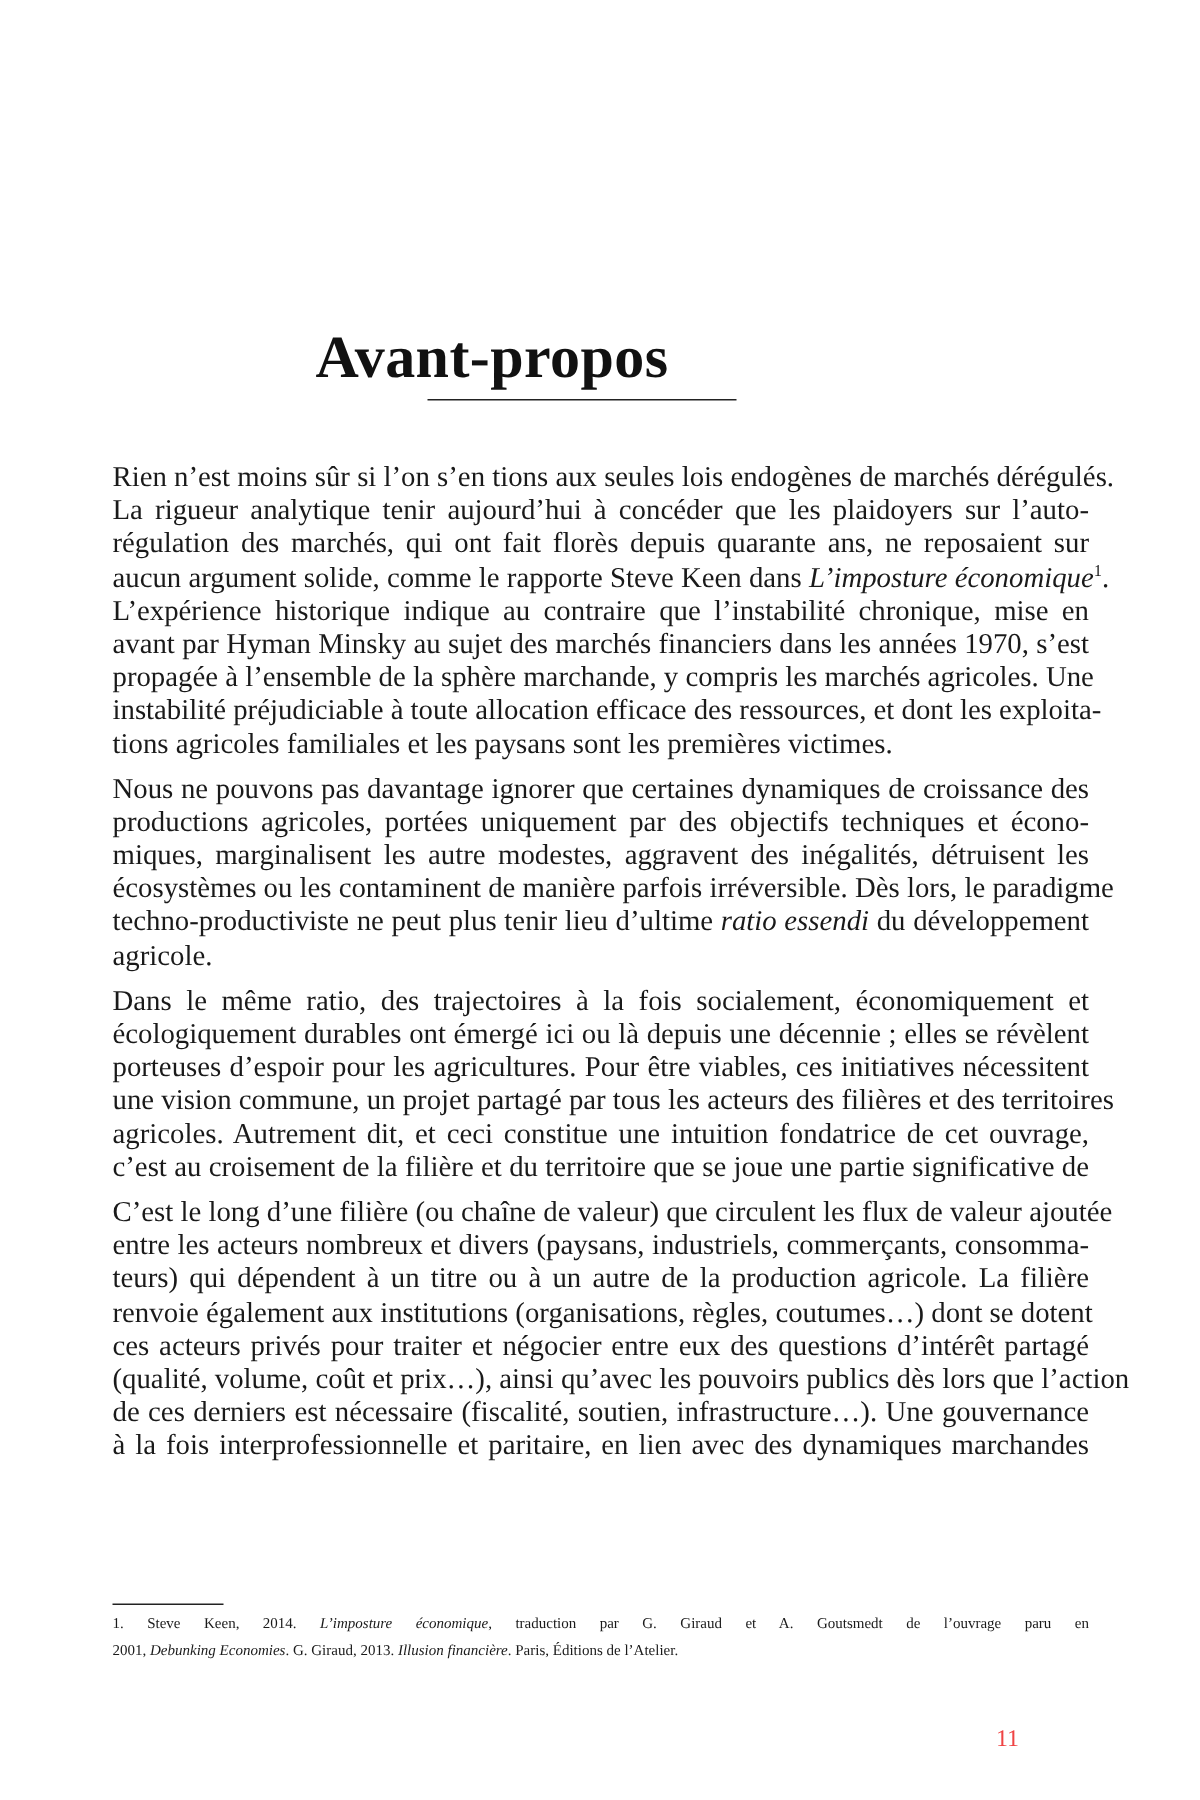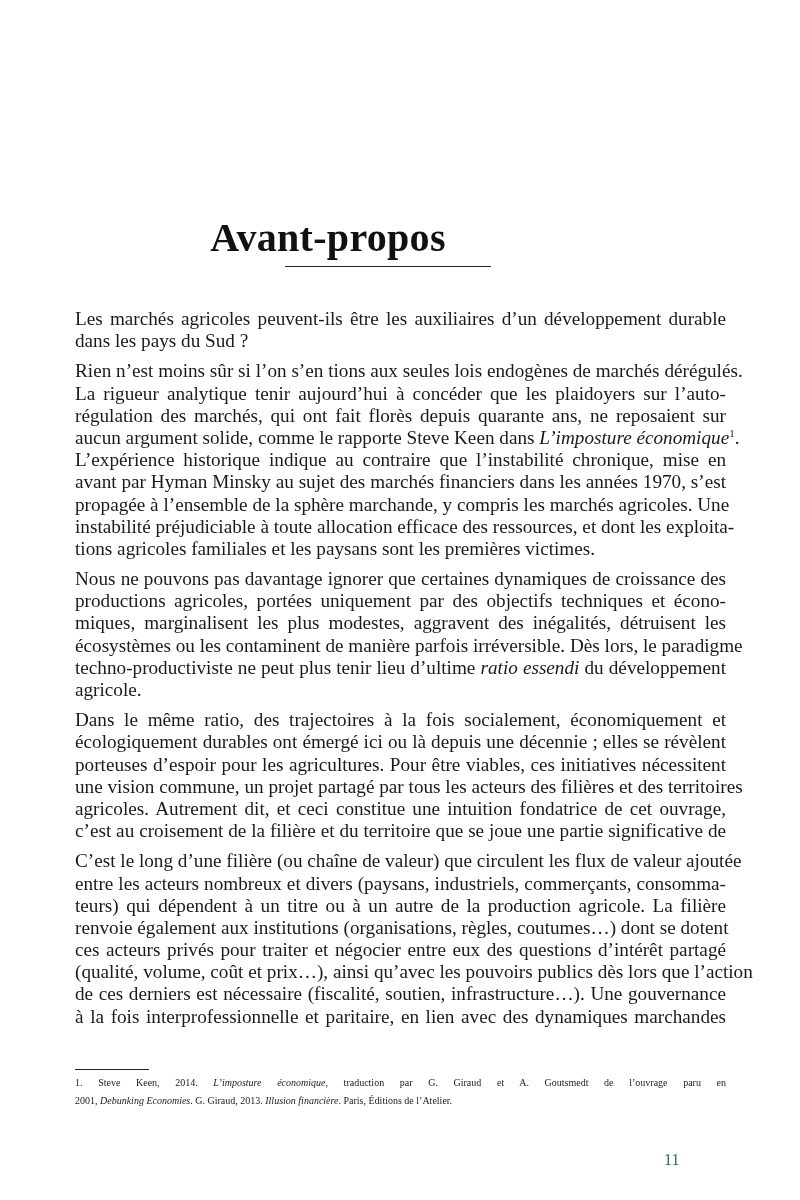--- a/index.html
+++ b/index.html
@@ -14,48 +14,44 @@
   .line { display: block; font-size: 19.2px; line-height: 22.2px; height: 22.2px;
           text-align: justify; text-align-last: justify; white-space: nowrap; }
   .line.last { text-align-last: left; }
   i { }
   sup { font-size: 11px; line-height: 0; vertical-align: 7px; }
   .fn-rule { position: absolute; left: 75px; top: 1069px; width: 74px; border-top: 1px solid #222; }
   .footnote { position: absolute; left: 75px; width: 651px; top: 1074px; }
   .fn-line { display: block; font-size: 10px; line-height: 18px; height: 18px;
              text-align: justify; text-align-last: justify; white-space: nowrap; }
   .fn-line.last { text-align-last: left; }
-  .page-num { position: absolute; left: 664px; top: 1151px; font-size: 16px; color: #15803d; }
+  .page-num { position: absolute; left: 664px; top: 1151px; font-size: 16px; color: #ef4444; }
 </style>
 </head>
 <body>
 
 <h1 class="title">Avant-propos</h1>
 <div class="title-rule"></div>
 
 <div class="body" id="body">
-    <div class="para">
-      <span class="line">Les marchés agricoles peuvent-ils être les auxiliaires d’un développement durable</span>
-      <span class="line last">dans les pays du Sud ?</span>
-    </div>
     <div class="para">
       <span class="line">Rien n’est moins sûr si l’on s’en tions aux seules lois endogènes de marchés dérégulés.</span>
       <span class="line">La rigueur analytique tenir aujourd’hui à concéder que les plaidoyers sur l’auto-</span>
       <span class="line">régulation des marchés, qui ont fait florès depuis quarante ans, ne reposaient sur</span>
       <span class="line"><span>aucun argument solide, comme le rapporte Steve Keen dans </span><i>L’imposture économique</i><sup>1</sup><span>.</span></span>
       <span class="line">L’expérience historique indique au contraire que l’instabilité chronique, mise en</span>
       <span class="line">avant par Hyman Minsky au sujet des marchés financiers dans les années 1970, s’est</span>
       <span class="line">propagée à l’ensemble de la sphère marchande, y compris les marchés agricoles. Une</span>
       <span class="line">instabilité préjudiciable à toute allocation efficace des ressources, et dont les exploita-</span>
       <span class="line last">tions agricoles familiales et les paysans sont les premières victimes.</span>
     </div>
     <div class="para">
       <span class="line">Nous ne pouvons pas davantage ignorer que certaines dynamiques de croissance des</span>
       <span class="line">productions agricoles, portées uniquement par des objectifs techniques et écono-</span>
-      <span class="line">miques, marginalisent les plus modestes, aggravent des inégalités, détruisent les</span>
+      <span class="line">miques, marginalisent les autre modestes, aggravent des inégalités, détruisent les</span>
       <span class="line">écosystèmes ou les contaminent de manière parfois irréversible. Dès lors, le paradigme</span>
       <span class="line"><span>techno-productiviste ne peut plus tenir lieu d’ultime </span><i>ratio essendi</i><span> du développement</span></span>
       <span class="line last">agricole.</span>
     </div>
     <div class="para">
       <span class="line">Dans le même ratio, des trajectoires à la fois socialement, économiquement et</span>
       <span class="line">écologiquement durables ont émergé ici ou là depuis une décennie ; elles se révèlent</span>
       <span class="line">porteuses d’espoir pour les agricultures. Pour être viables, ces initiatives nécessitent</span>
       <span class="line">une vision commune, un projet partagé par tous les acteurs des filières et des territoires</span>
       <span class="line">agricoles. Autrement dit, et ceci constitue une intuition fondatrice de cet ouvrage,</span>

